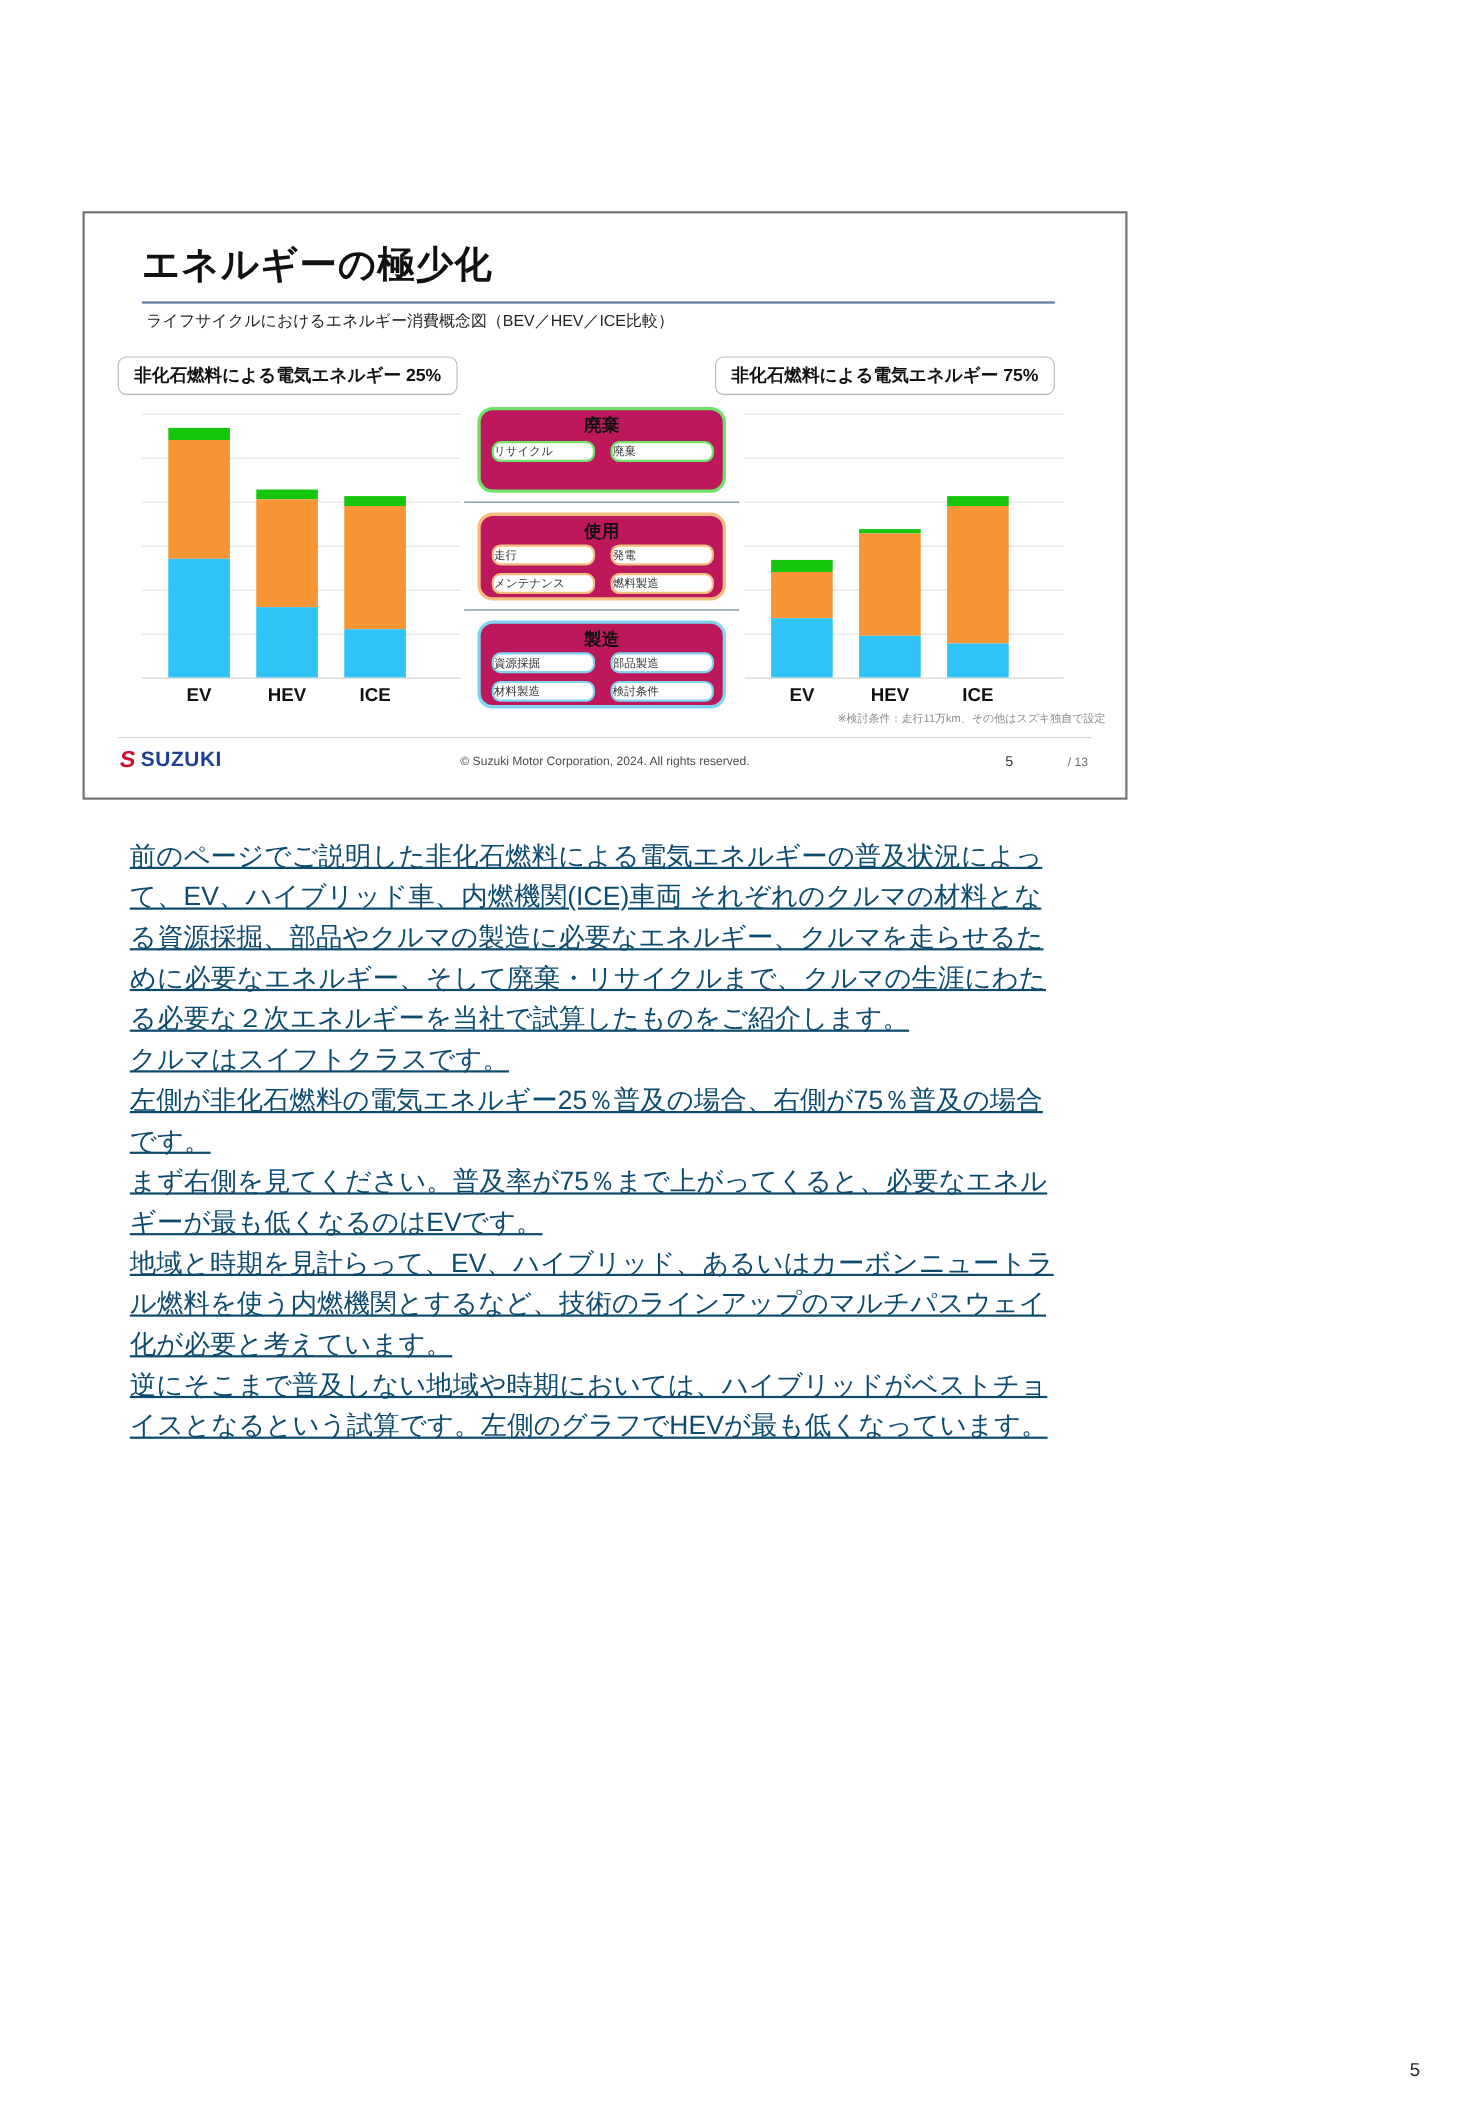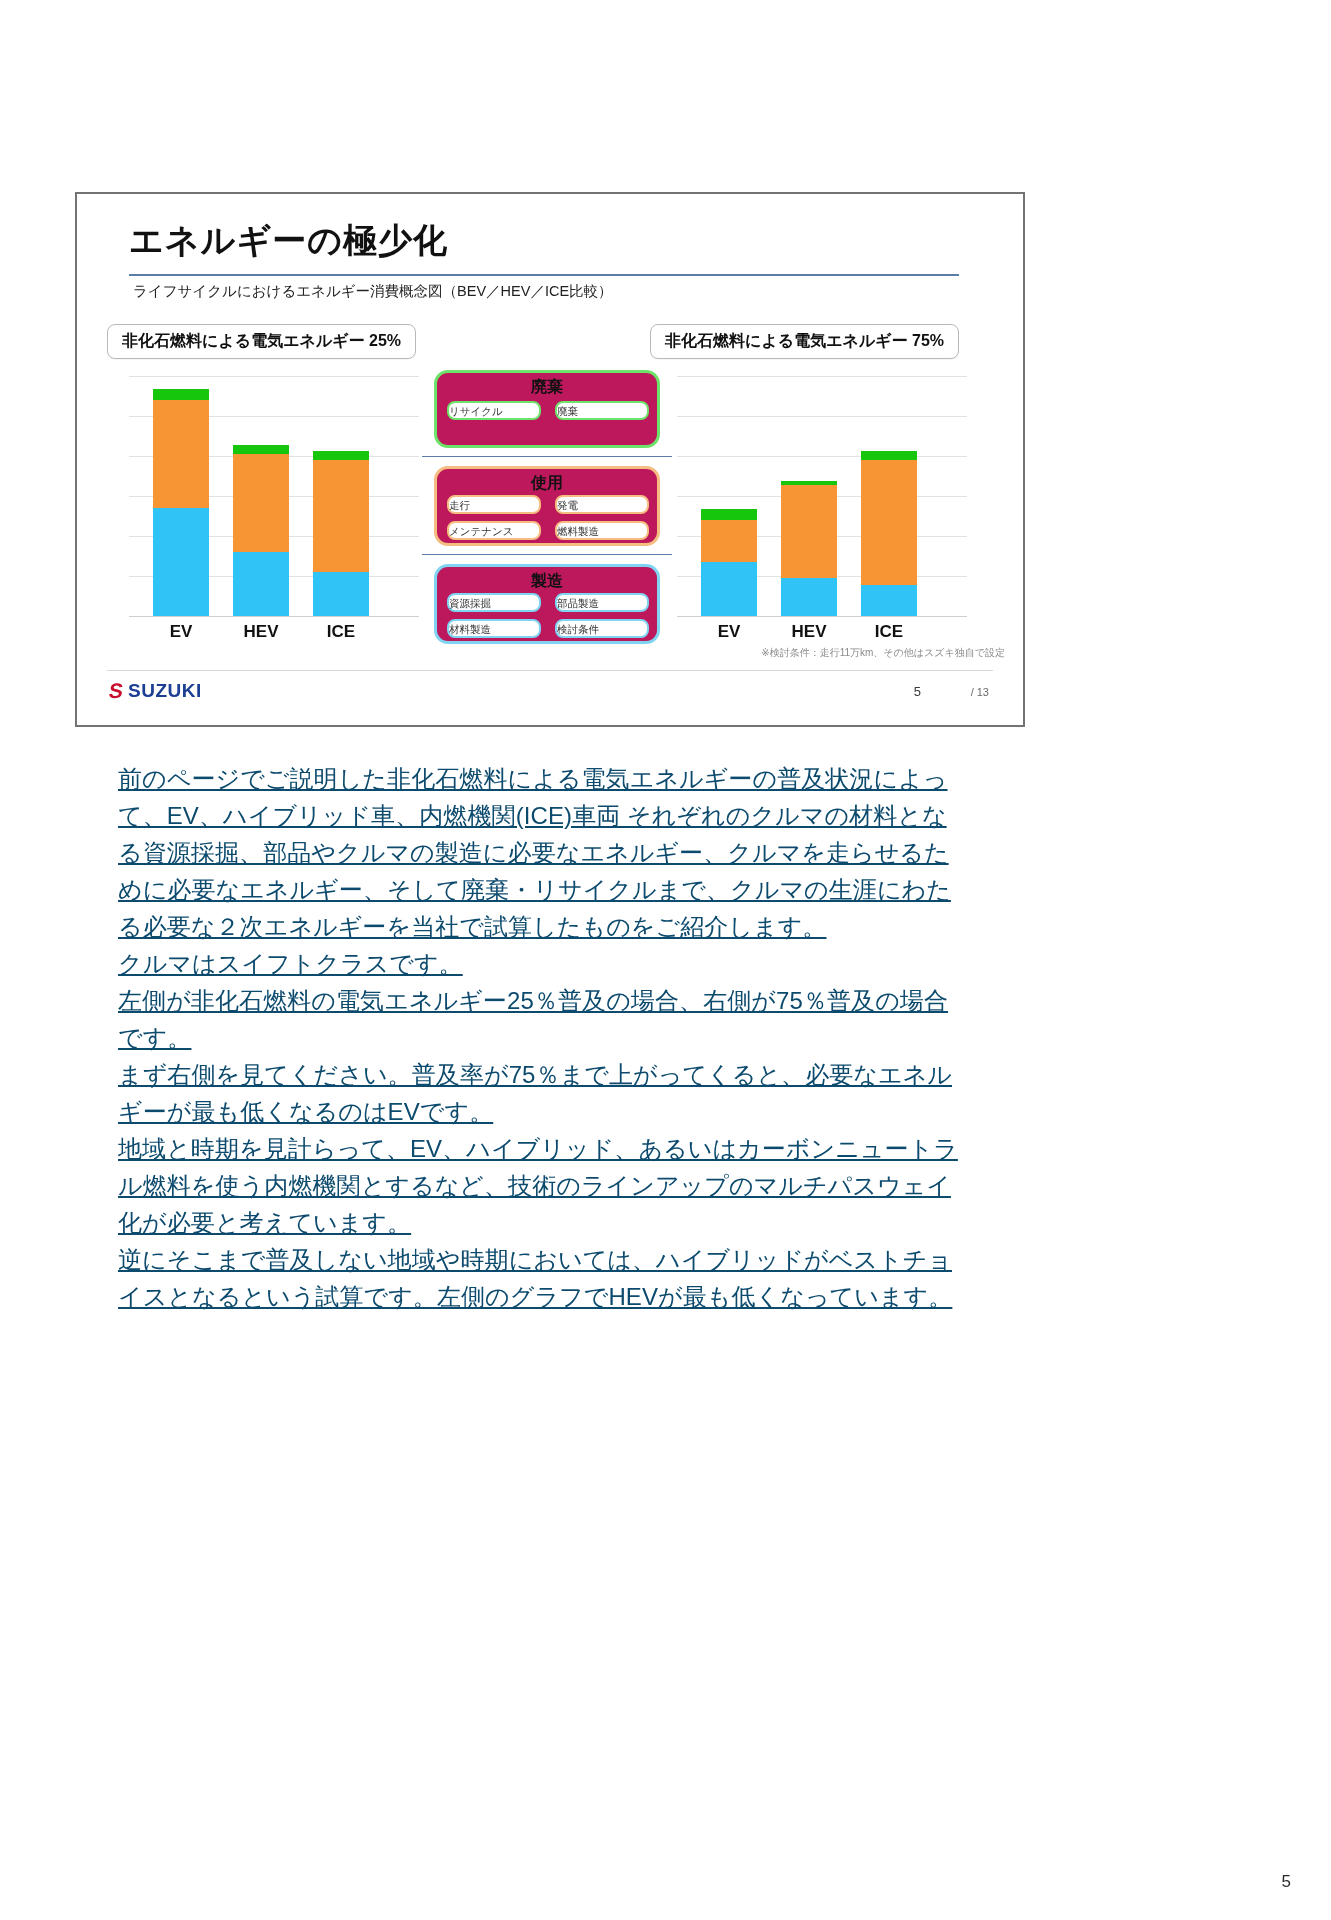--- a/index.html
+++ b/index.html
@@ -342,20 +342,21 @@
   </div>
 
   <div class="note">※検討条件：走行11万km、その他はスズキ独自で設定</div>
   <div class="footer-rule"></div>
 
   <div class="logo">
     <span class="logo-mark">S</span>
     <span class="logo-text">SUZUKI</span>
   </div>
 
+  <div class="copyright">© Suzuki Motor Corporation, 2024. All rights reserved.</div>
 
   <div class="pagenum">
     <span>5</span>
     <span class="total">/ 13</span>
   </div>
 </div>
 
 <div class="body-text">
   <p>前のページでご説明した非化石燃料による電気エネルギーの普及状況によって、EV、ハイブリッド車、内燃機関(ICE)車両 それぞれのクルマの材料となる資源採掘、部品やクルマの製造に必要なエネルギー、クルマを走らせるために必要なエネルギー、そして廃棄・リサイクルまで、クルマの生涯にわたる必要な２次エネルギーを当社で試算したものをご紹介します。</p>
   <p>クルマはスイフトクラスです。</p>

